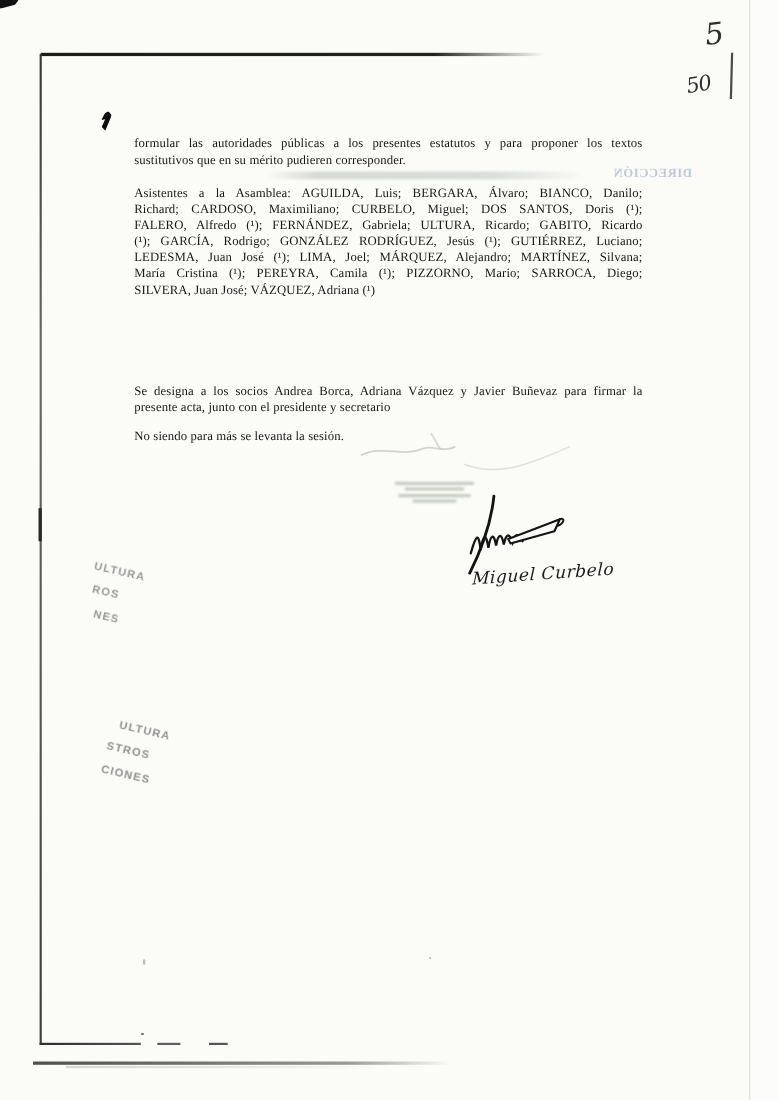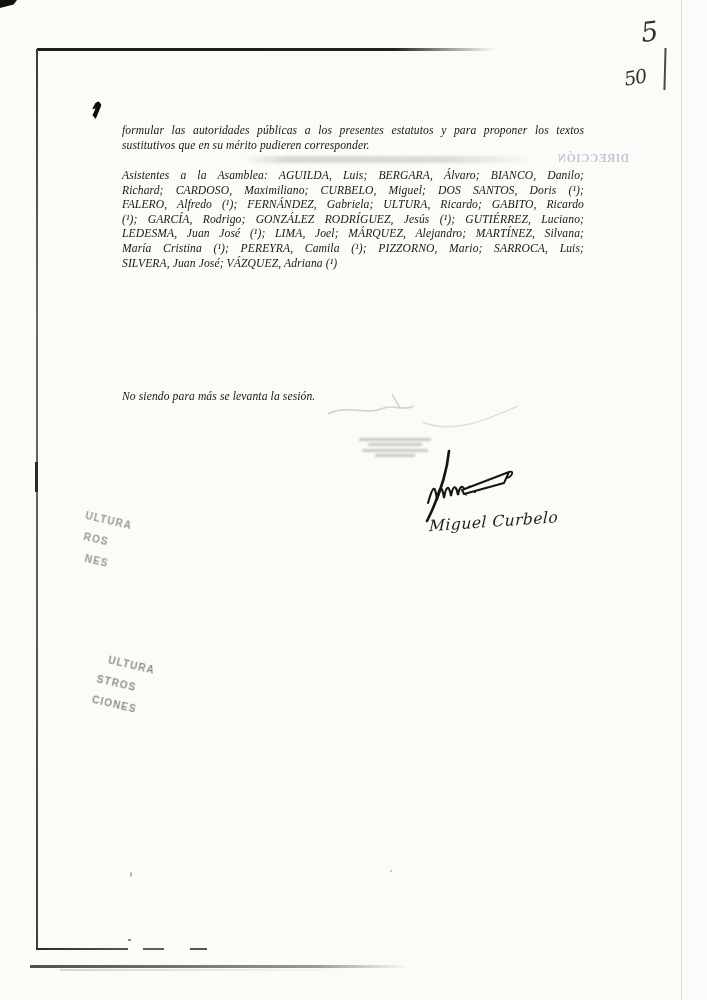--- a/index.html
+++ b/index.html
@@ -27,21 +27,21 @@
     background:linear-gradient(90deg,#4f4f4f,#6f6f6f 35%,#9a9a93 75%,rgba(180,180,170,0)); }
   .scan-shadow2 { position:absolute; left:60px; top:969px; width:300px; height:1.5px;
     background:linear-gradient(90deg,#bdbdb2,rgba(200,200,190,0)); opacity:.6; }
   .speck { position:absolute; background:#777; border-radius:1px; }
   .ink-blob { position:absolute; left:92px; top:101px; width:9px; height:18px; background:#0d0d0d;
     clip-path:polygon(62% 0,100% 18%,52% 100%,12% 82%,38% 42%,0 48%,30% 12%); transform:rotate(6deg); }
 
   
   .tpara { position:absolute; left:122px; width:462px;
     font-size:11.6px; line-height:14.6px; letter-spacing:.1px;
-    color:#171717; text-rendering:optimizeLegibility;font-style:italic; }
+    color:#171717; text-rendering:optimizeLegibility; }
   .tline { text-align:justify; text-align-last:justify; white-space:normal; }
   .tline.last { text-align-last:left; }
   .footnote { padding-left:11px; width:451px; }
 
   
   .hand { position:absolute; font-family:"DejaVu Serif", serif; font-style:italic; color:#2e2e2e; }
   .pg-top { left:641px; top:16px; font-size:27px; transform:rotate(-7deg); }
   .pg-bottom { left:624px; top:66px; font-size:19px; transform:rotate(-10deg); letter-spacing:-1px; }
   .pen-stroke { position:absolute; left:664px; top:48px; width:1.6px; height:42px; background:#4a4a4a; transform:rotate(1.5deg); }
 
@@ -99,22 +99,26 @@
   <div class="tpara" style="top:124px;">
       <div class="tline">formular las autoridades públicas a los presentes estatutos y para proponer los textos</div>
       <div class="tline last">sustitutivos que en su mérito pudieren corresponder.</div>
     </div>
   <div class="tpara" style="top:169px;">
       <div class="tline">Asistentes a la Asamblea: AGUILDA, Luis; BERGARA, Álvaro; BIANCO, Danilo;</div>
       <div class="tline">Richard; CARDOSO, Maximiliano; CURBELO, Miguel; DOS SANTOS, Doris (¹);</div>
       <div class="tline">FALERO, Alfredo (¹); FERNÁNDEZ, Gabriela; ULTURA, Ricardo; GABITO, Ricardo</div>
       <div class="tline">(¹); GARCÍA, Rodrigo; GONZÁLEZ RODRÍGUEZ, Jesús (¹); GUTIÉRREZ, Luciano;</div>
       <div class="tline">LEDESMA, Juan José (¹); LIMA, Joel; MÁRQUEZ, Alejandro; MARTÍNEZ, Silvana;</div>
-      <div class="tline">María Cristina (¹); PEREYRA, Camila (¹); PIZZORNO, Mario; SARROCA, Luis;</div>
+      <div class="tline">María Cristina (¹); PEREYRA, Camila (¹); PIZZORNO, Mario; SARROCA, Diego;</div>
       <div class="tline last">SILVERA, Juan José; VÁZQUEZ, Adriana (¹)</div>
+    </div>
+  <div class="tpara" style="top:349px;">
+      <div class="tline">Se designa a los socios Andrea Borca, Adriana Vázquez y Javier Buñevaz para firmar la</div>
+      <div class="tline last">presente acta, junto con el presidente y secretario</div>
     </div>
   <div class="tpara" style="top:390px;">
     <div class="tline last">No siendo para más se levanta la sesión.</div>
   </div>
 
   <svg class="bleed-svg" width="220" height="55" viewBox="0 0 220 55">
     <path d="M6,22 C25,12 45,24 62,16 C72,12 80,20 92,14" fill="none" stroke="#b4bcae" stroke-width="1.6" opacity=".6"></path>
     <path d="M78,16 L70,2" fill="none" stroke="#b4bcae" stroke-width="1.6" opacity=".55"></path>
     <path d="M100,30 C130,42 160,30 196,14" fill="none" stroke="#c2c8bc" stroke-width="1.4" opacity=".5"></path>
   </svg>

